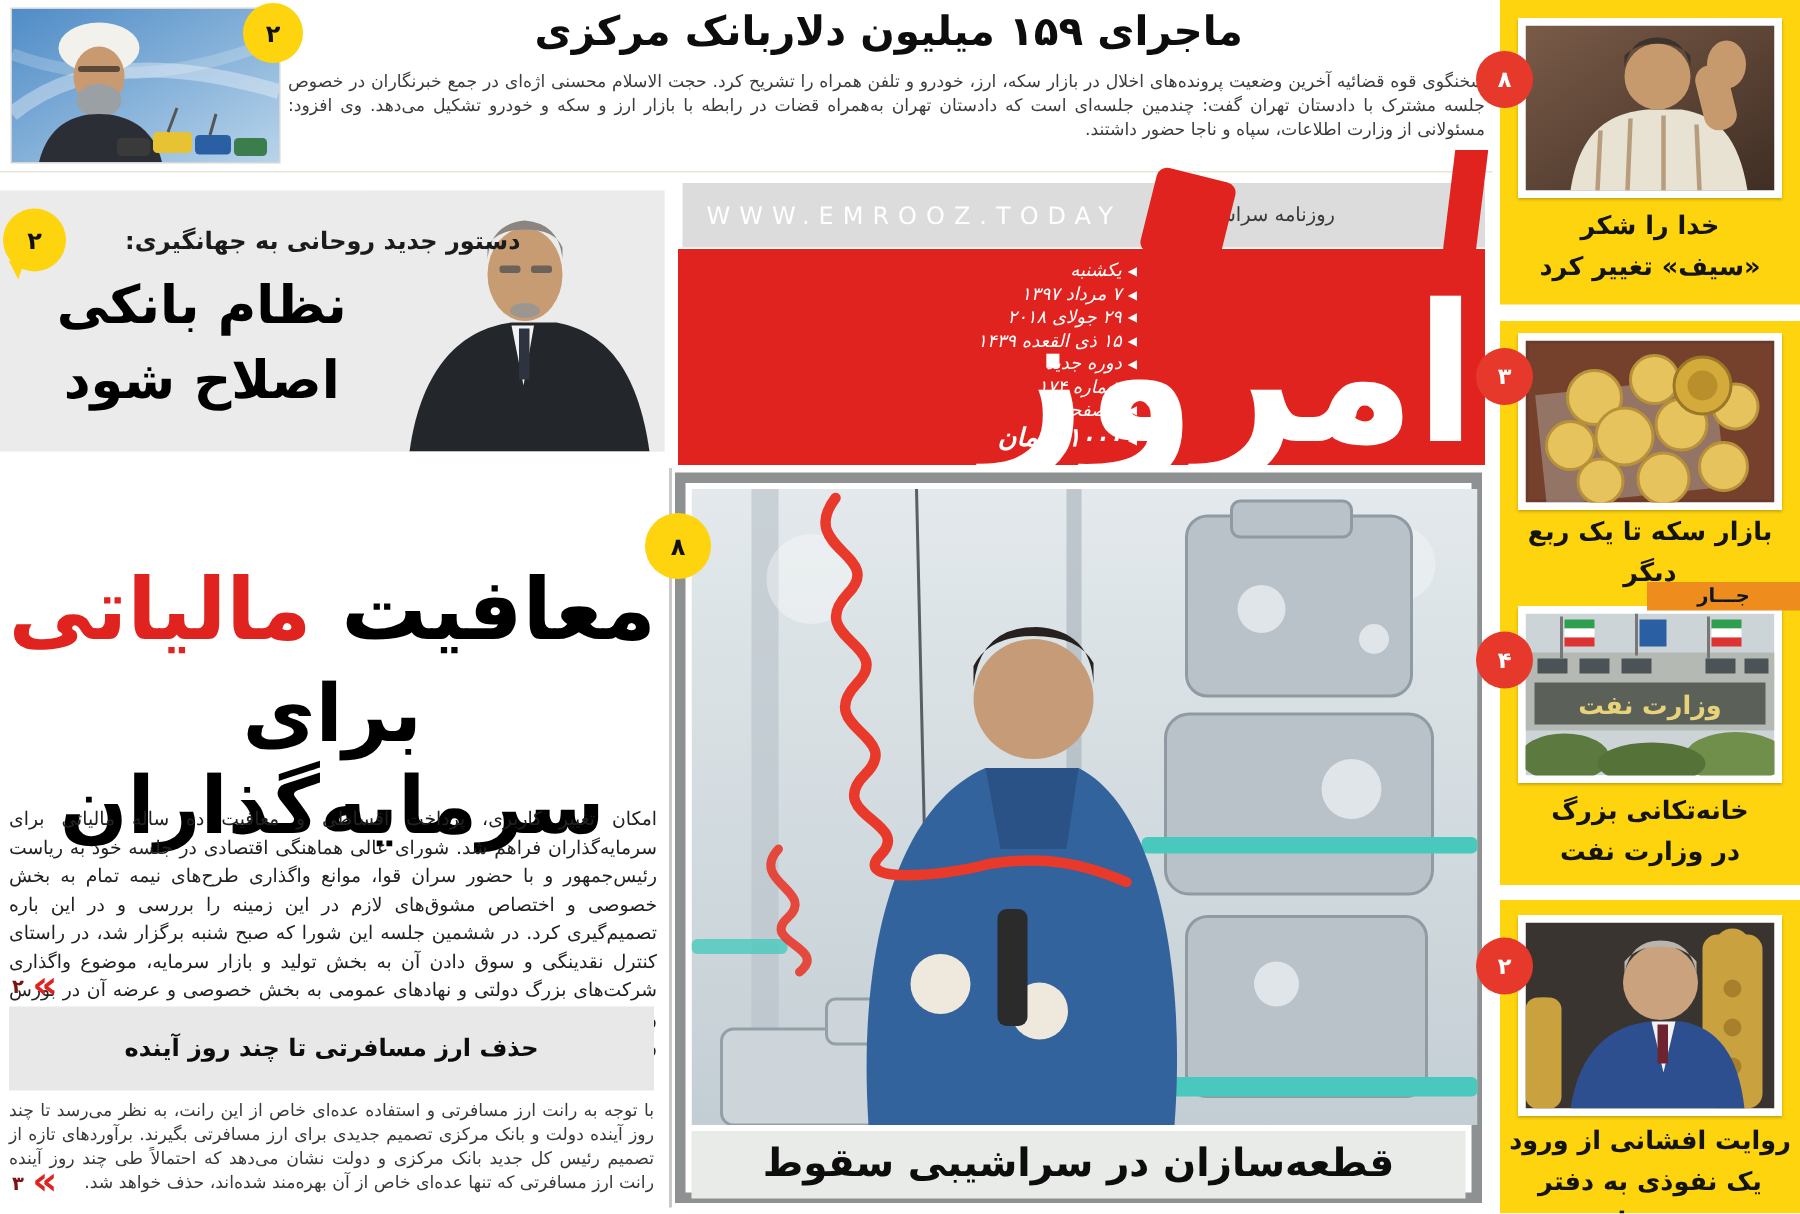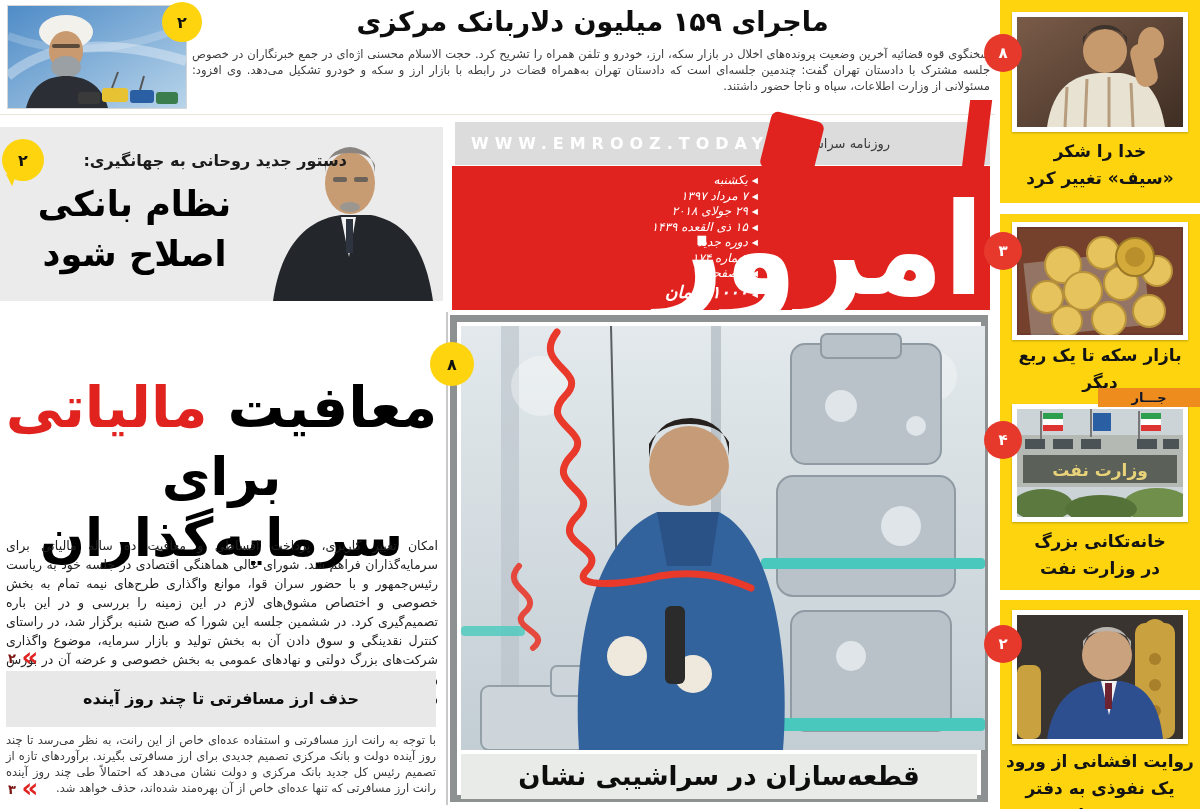--- a/index.html
+++ b/index.html
@@ -18,21 +18,21 @@
   
   .top-headline{font-size:27px;font-weight:bold;color:#0d0d0d;text-align:center;line-height:40px;}
   .top-lede{font-size:11.5px;line-height:16px;color:#3d3d3d;}
   .photo-card{background:#fff;box-shadow:0 0 0 1px #d6d6d6;}
   
   .rouhani{background:#ebebeb;}
   .kicker{font-size:16px;font-weight:bold;color:#1c1c1c;text-align:right;}
   .rh-line{font-size:35px;font-weight:bold;color:#000;line-height:50px;text-align:center;}
   
   .graybar{background:#dcdcdc;}
-  .mast-url{position:absolute;left:16px;top:0;line-height:43px;color:#fff;font-weight:bold;
+  .mast-url{position:absolute;left:16px;top:0;line-height:43px;color:#fff;font-weight:normal;
             font-size:16px;letter-spacing:6px;direction:ltr;}
   .mast-tagline{position:absolute;right:100px;top:0;line-height:43px;color:#3a3a3a;font-size:13px;}
   .redbox{background:#e0231f;}
   .logo-sq{background:#e0231f;border-radius:7px;transform:rotate(14deg);z-index:4;}
   .logo-wedge{background:#e0231f;transform:skewX(-7deg);z-index:4;}
   .logo-word{position:absolute;right:6px;bottom:-14px;color:#fff;font-weight:bold;font-size:118px;
              transform:scaleY(1.08);transform-origin:bottom;letter-spacing:-4px;}
   .dates{position:absolute;left:10px;top:7px;width:296px;font-style:italic;}
   .dline{direction:rtl;text-align:right;color:#fff;font-size:12px;line-height:15.5px;}
   .dline .arr{font-size:8px;margin-left:4px;vertical-align:1px;}
@@ -198,21 +198,21 @@
       <path d="M196,186 L258,186 L250,240 L206,240 Z" fill="#2a5287"></path>
       <circle cx="228" cy="140" r="40" fill="#c69b77"></circle>
       <path d="M188,132 Q192,92 230,92 Q266,94 268,130 L268,116 Q258,98 228,98 Q198,98 188,118 Z" fill="#26211e"></path>
       <circle cx="166" cy="330" r="20" fill="#efe9dd"></circle>
       <circle cx="232" cy="348" r="19" fill="#efe9dd"></circle>
       <rect x="204" y="280" width="20" height="78" rx="6" fill="#2b2b2b"></rect>
 
       <path d="M96,6 C70,40 130,44 104,70 C76,100 136,104 110,130 C82,160 142,164 116,190 C88,218 148,222 126,244 C106,264 170,258 198,250 C236,244 262,250 290,262" fill="none" stroke="#e8392b" stroke-width="7" stroke-linecap="round"></path>
       <path d="M58,240 C38,262 84,268 64,286 C46,302 92,306 72,322" fill="none" stroke="#e8392b" stroke-width="6" stroke-linecap="round" opacity=".9"></path>
     </svg>
-    <div class="caption rtl">قطعه‌سازان در سراشیبی نشان</div>
+    <div class="caption rtl">قطعه‌سازان در سراشیبی سقوط</div>
   </div>
   <div class="abs ybadge" style="left:430px;top:342px;width:44px;height:44px;font-size:16px;">۸</div>
 
   <div class="abs" style="left:1000px;top:0;width:158px;height:809px;background:#fff;">
 
     <div class="abs sb-block" style="top:0;height:203px;">
       <div class="abs sb-photo" style="top:12px;height:120px;">
         <svg width="166" height="110" viewBox="0 0 166 110">
           <defs>
               <linearGradient id="sb1" x1="0" y1="0" x2="1" y2="1">

